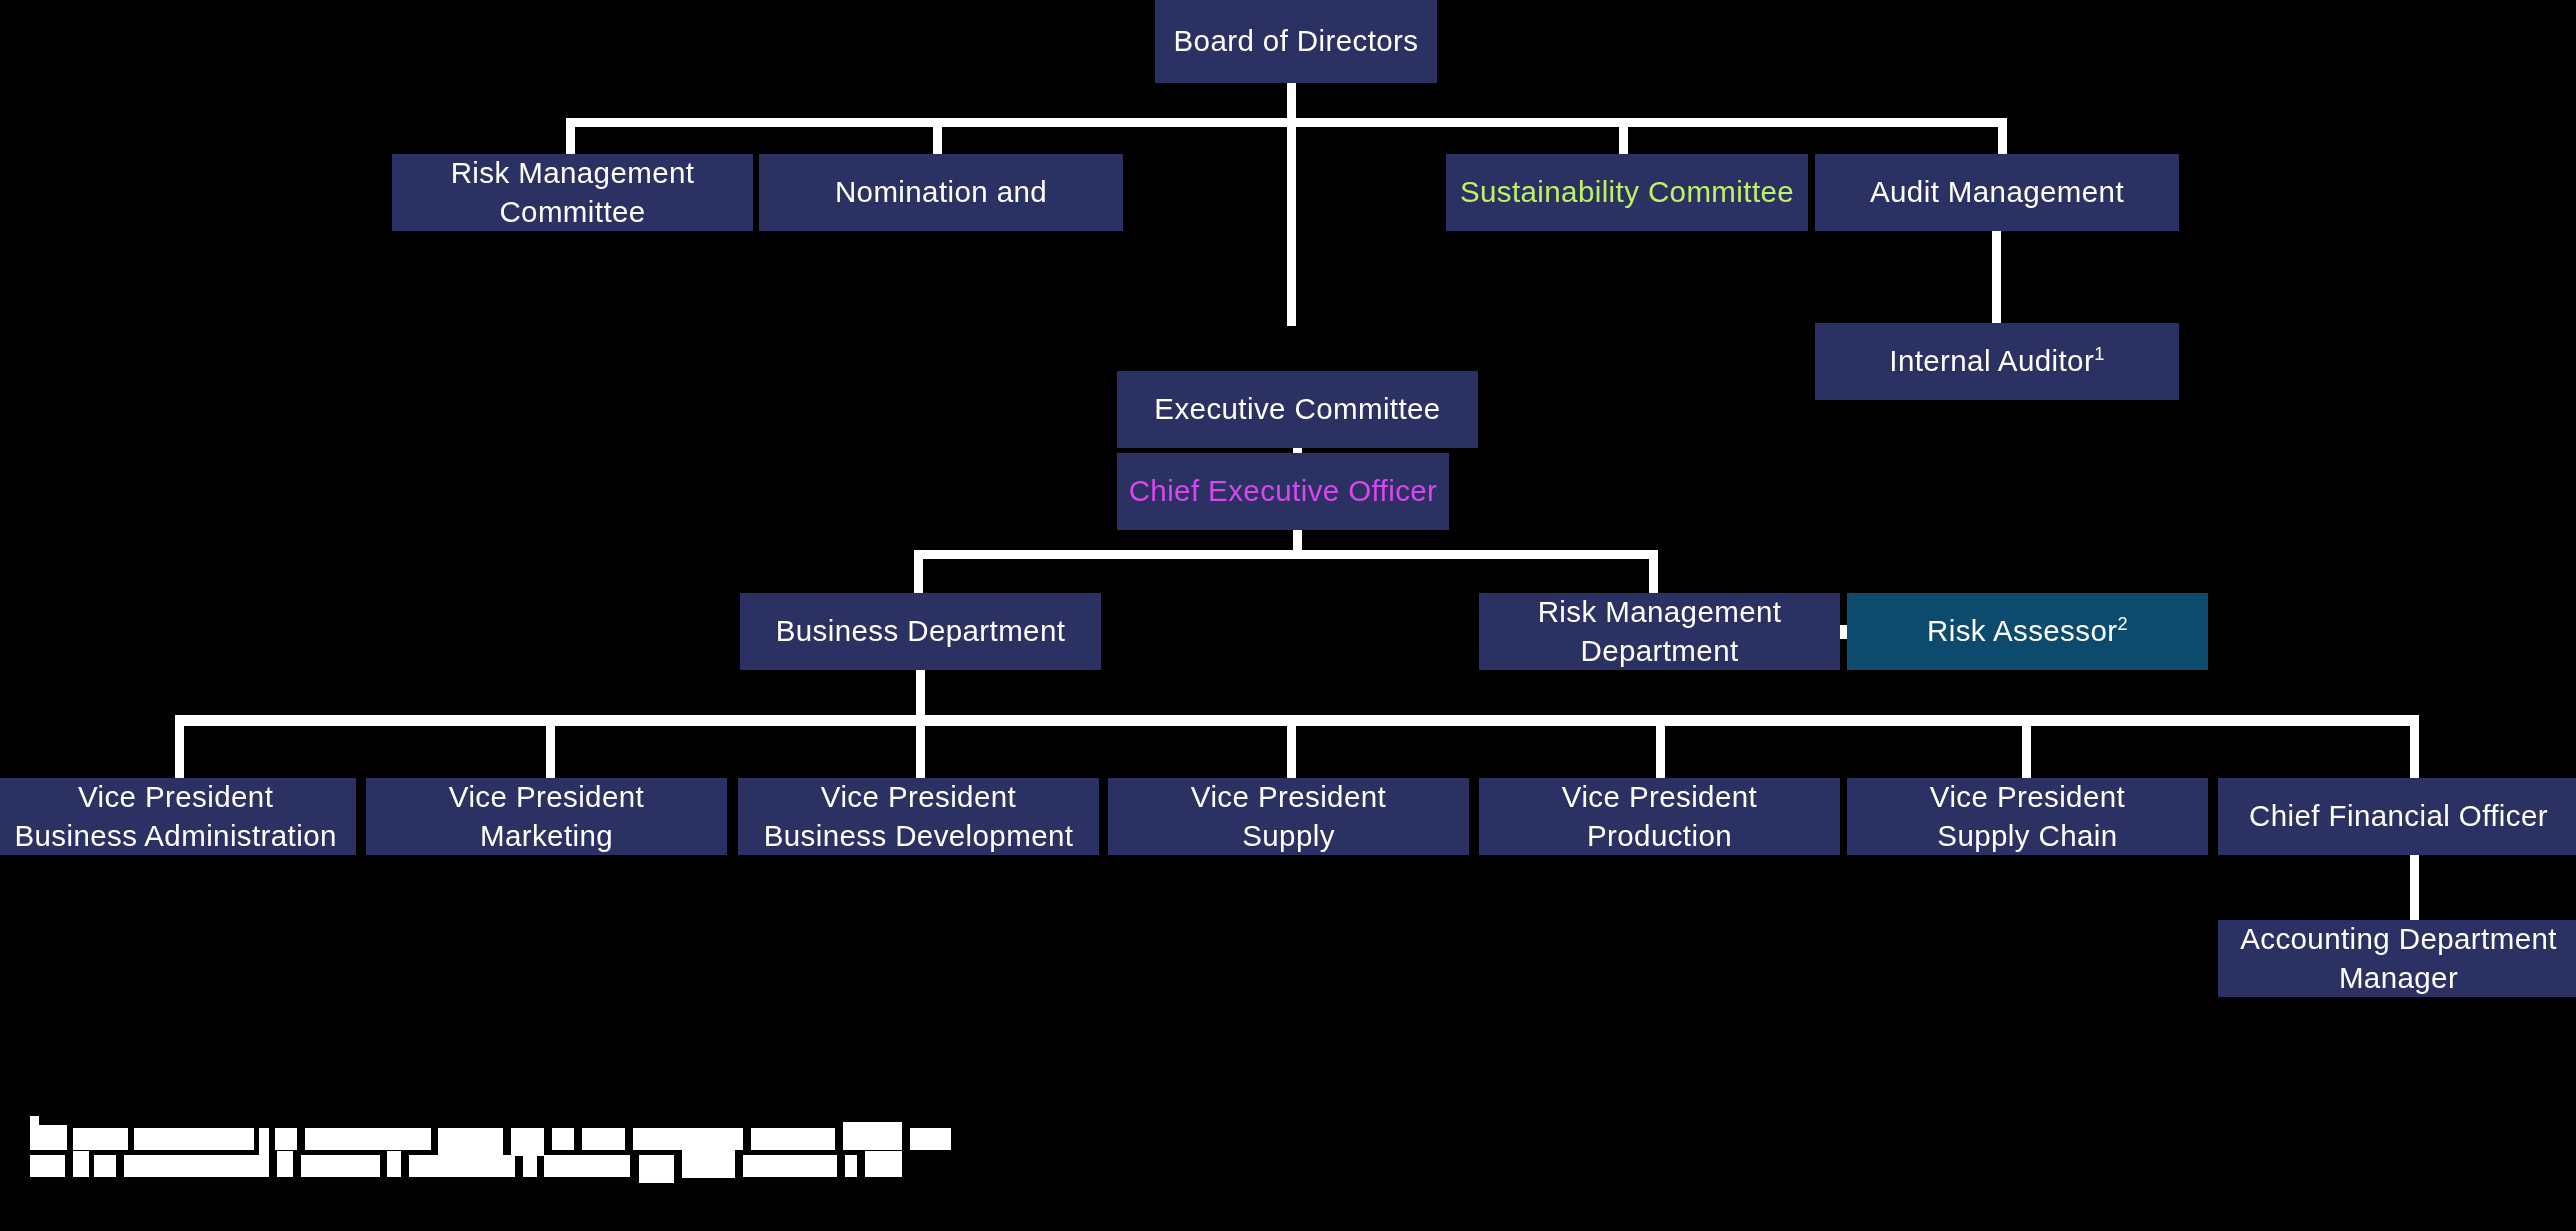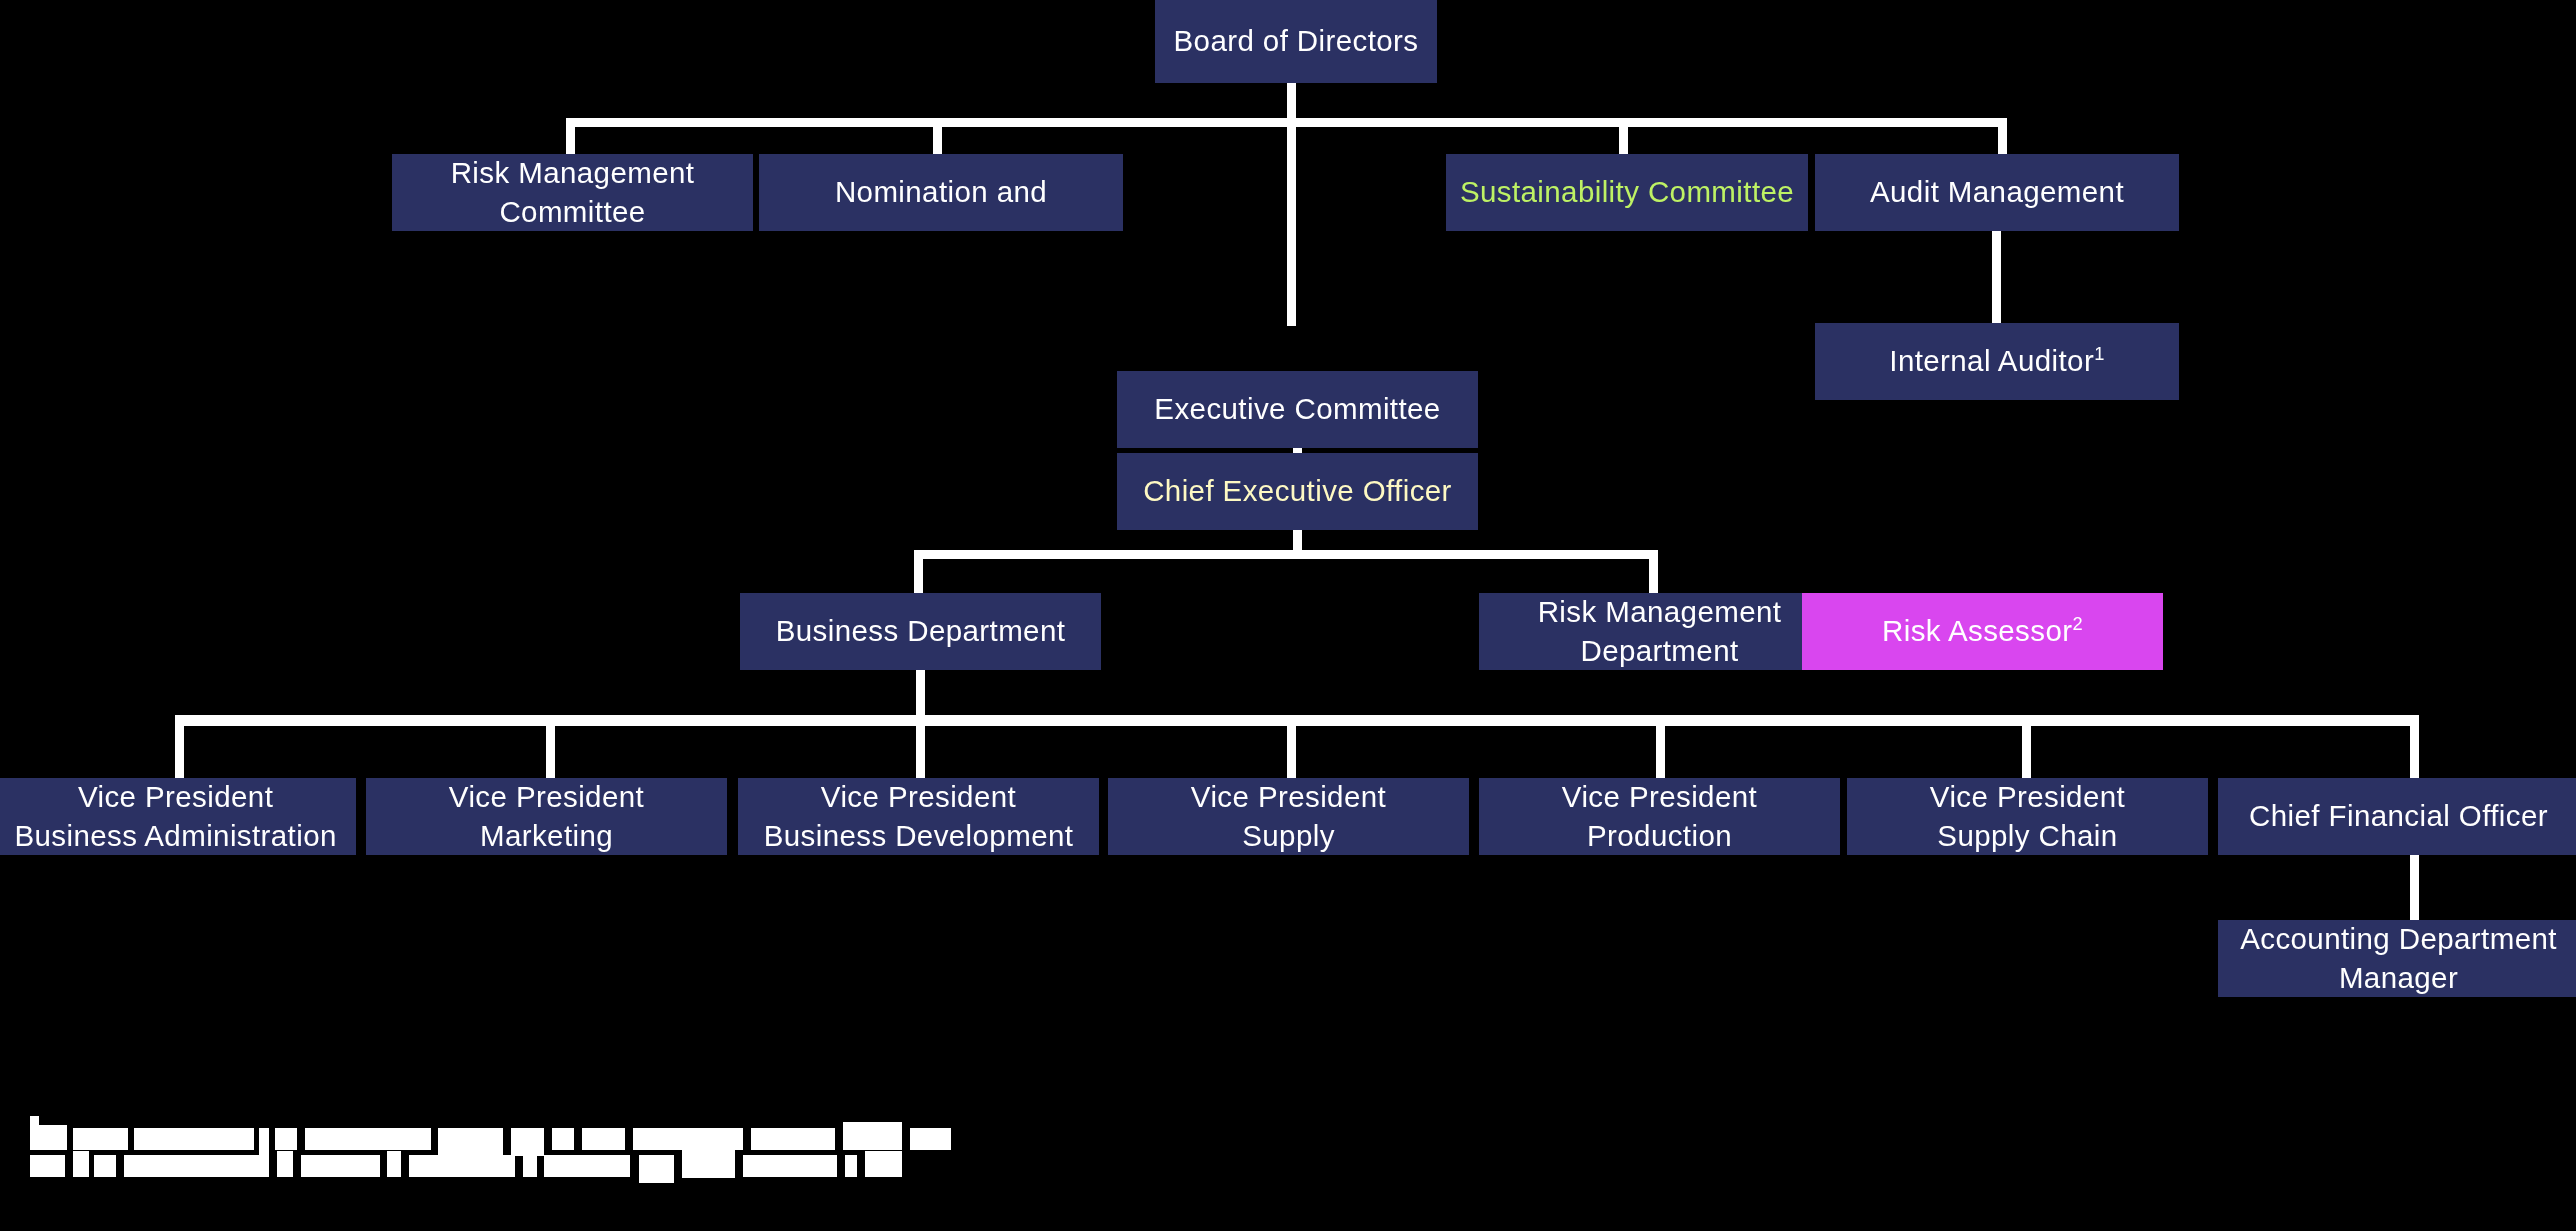--- a/index.html
+++ b/index.html
@@ -117,37 +117,37 @@
       <div class="node" title="Executive Committee" style="left: 1117px; top: 323px; width: 361px; height: 77px; background: rgb(43, 49, 99); color: rgb(255, 255, 255); margin-top: 48px;">
         <div>
           <span class="ln">Executive Committee</span>
         </div>
       </div>
       <div class="node" title="Internal Auditor" style="left: 1815px; top: 323px; width: 364px; height: 77px; background: rgb(43, 49, 99); color: rgb(255, 255, 255);">
         <div>
           <span class="ln">Internal Auditor<sup>1</sup></span>
         </div>
       </div>
-      <div class="node" title="Chief Executive Officer" style="left: 1117px; top: 453px; width: 361px; height: 77px; background: rgb(43, 49, 99); color: #fef9c3;">
+      <div class="node" title="Chief Executive Officer" style="left: 1117px; top: 453px; width: 332px; height: 77px; background: rgb(43, 49, 99); color: #d946ef;">
         <div>
           <span class="ln">Chief Executive Officer</span>
         </div>
       </div>
       <div class="node" title="Business Department" style="left: 740px; top: 593px; width: 361px; height: 77px; background: rgb(43, 49, 99); color: rgb(255, 255, 255);">
         <div>
           <span class="ln">Business Department</span>
         </div>
       </div>
       <div class="node" title="Risk Management Department" style="left: 1479px; top: 593px; width: 361px; height: 77px; background: rgb(43, 49, 99); color: rgb(255, 255, 255);">
         <div>
           <span class="ln">Risk Management</span>
           <span class="ln">Department</span>
         </div>
       </div>
-      <div class="node" title="Risk Assessor" style="left: 1802px; top: 593px; width: 361px; height: 77px; background: #d946ef; color: rgb(255, 255, 255);">
+      <div class="node" title="Risk Assessor" style="left: 1847px; top: 593px; width: 361px; height: 77px; background: #0c4a6e; color: rgb(255, 255, 255);">
         <div>
           <span class="ln">Risk Assessor<sup>2</sup></span>
         </div>
       </div>
       <div class="node" title="Vice President Business Administration" style="left: -4.9px; top: 778px; width: 361px; height: 77px; background: rgb(43, 49, 99); color: rgb(255, 255, 255);">
         <div>
           <span class="ln">Vice President</span>
           <span class="ln">Business Administration</span>
         </div>
       </div>

